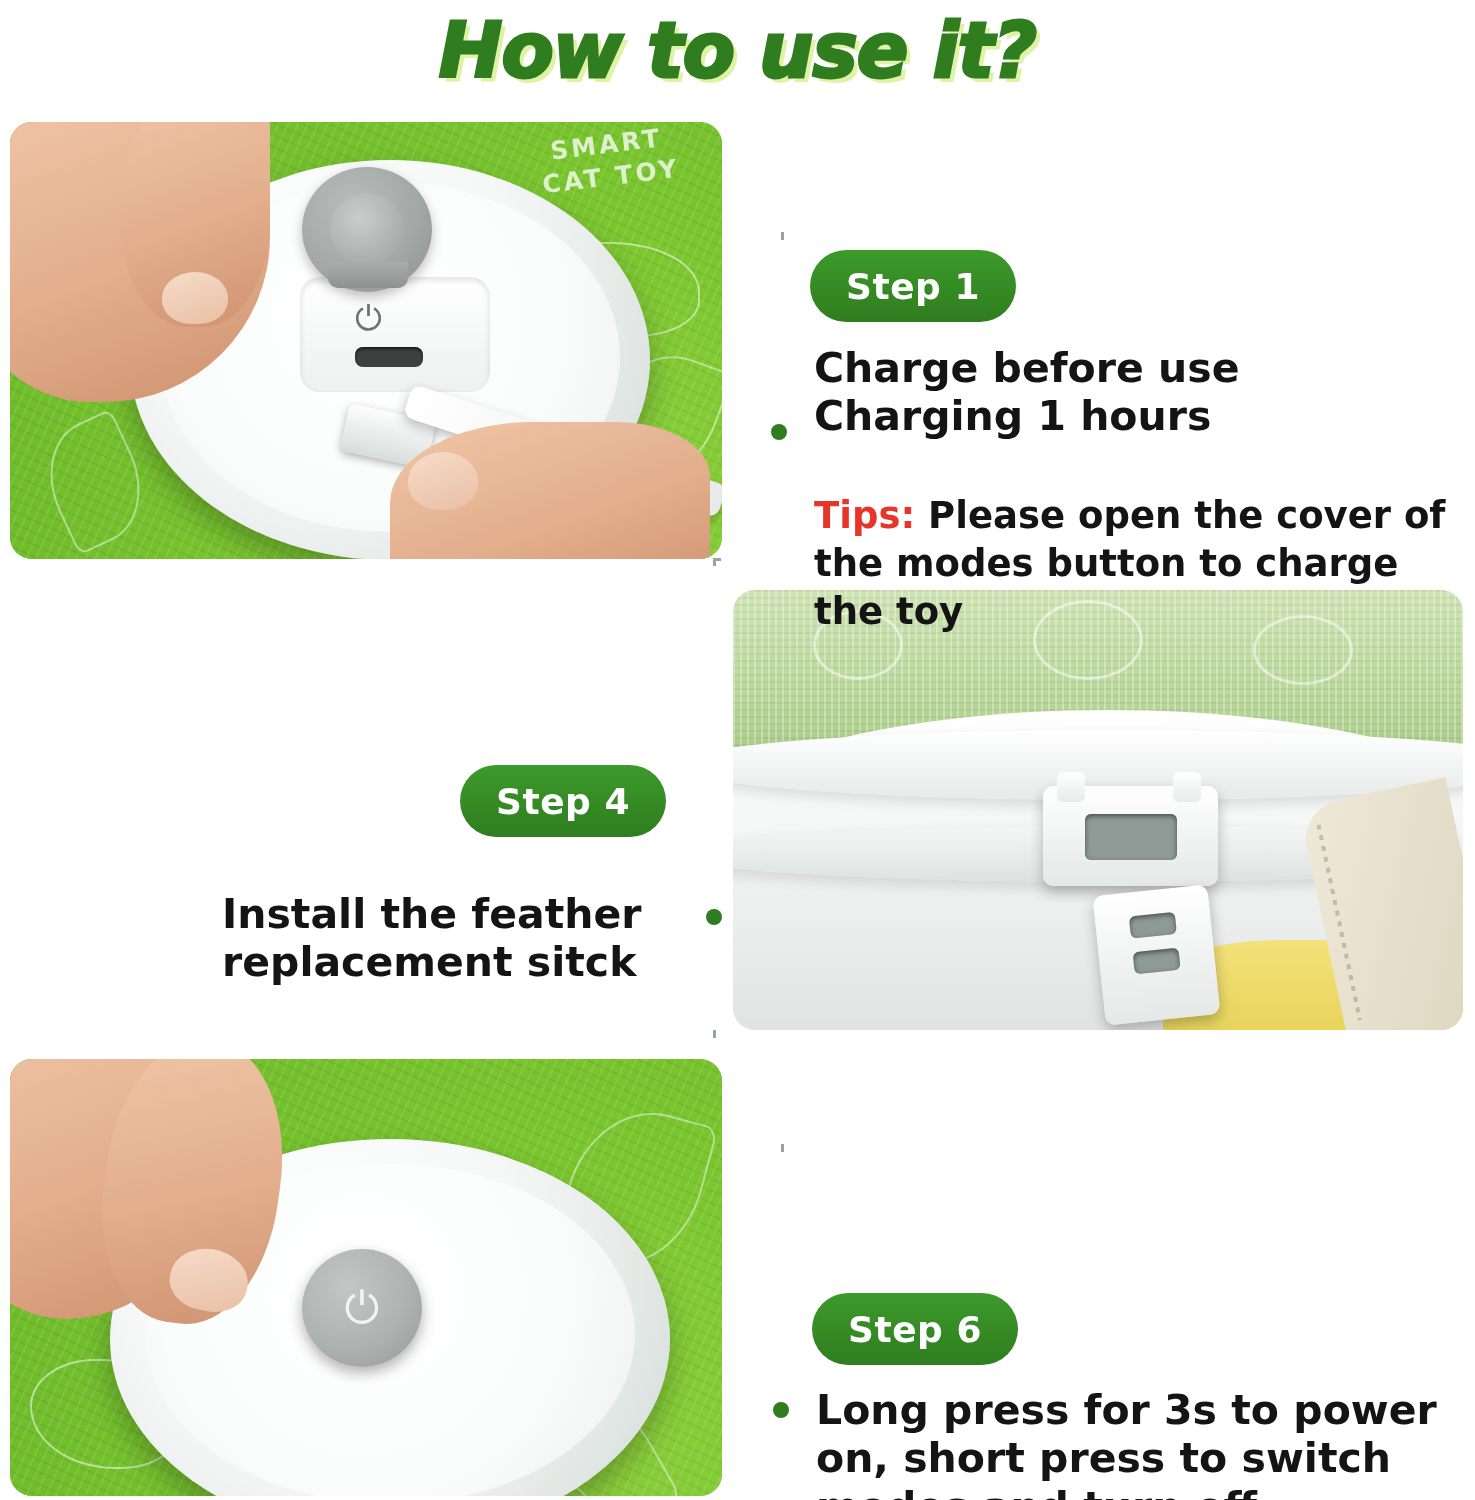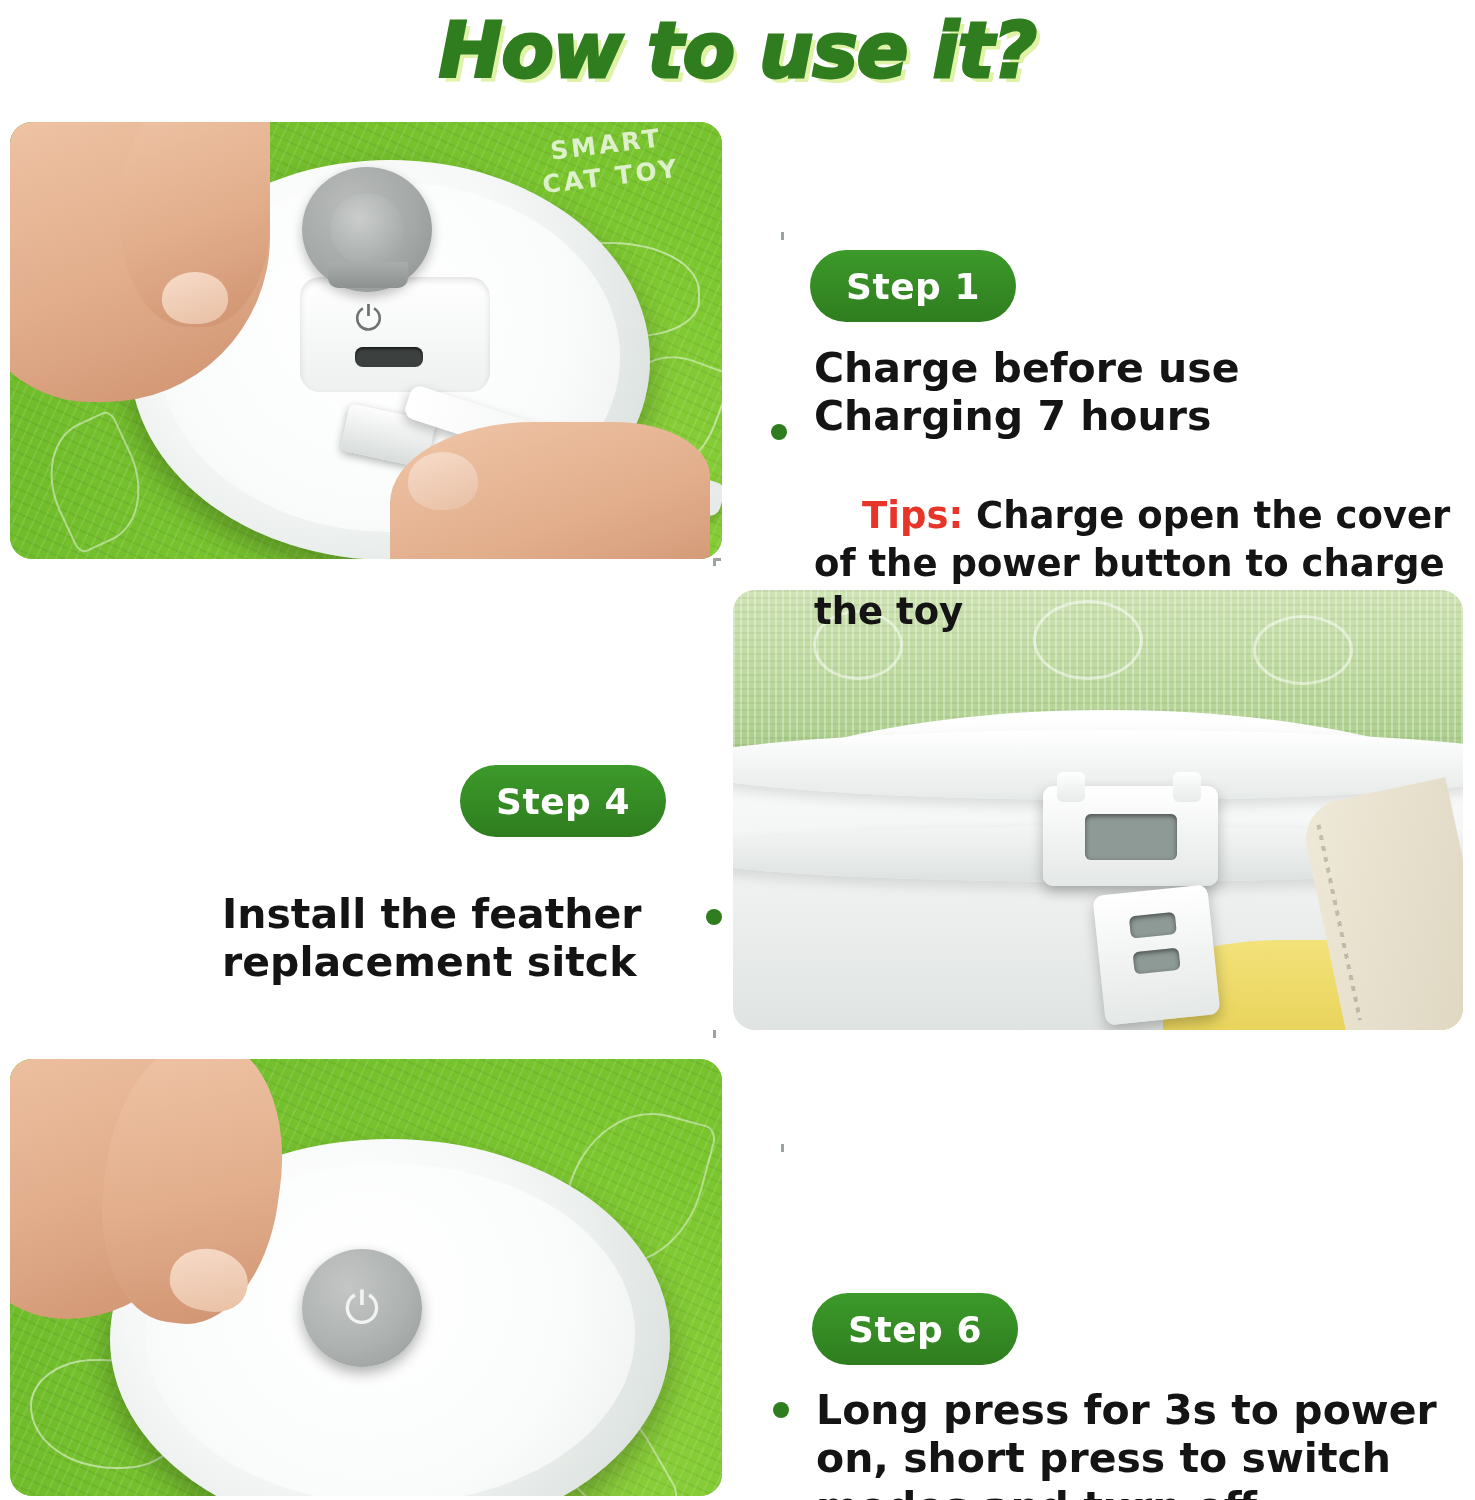--- a/index.html
+++ b/index.html
@@ -224,21 +224,21 @@
     font-weight: bold;
     color: #141414;
     line-height: 1.18;
   }
   #txt-1 { left: 814px; top: 240px; width: 650px; font-size: 41px; }
   #tips-1 {
     position: absolute; left: 814px; top: 388px; width: 660px;
     font-size: 37px; font-weight: bold; line-height: 1.3;
     font-family: "DejaVu Sans", sans-serif; color: #141414;
   }
-  .tips-label { color: #e8352a; margin-left: 48px; }
+  .tips-label { color: #e8352a; }
   #txt-2 { left: 222px; top: 762px; width: 470px; font-size: 41px; }
   #txt-3 { left: 816px; top: 1282px; width: 640px; font-size: 41px; }
 
   
   .bullet {
     position: absolute;
     width: 16px; height: 16px;
     background: #2f7d1f;
     border-radius: 50%;
   }
@@ -363,23 +363,23 @@
     </div>
 
     <div class="hand" style="left:-60px; top:-40px; width:270px; height:300px; border-radius:0 0 60% 45%;"></div>
     <div class="hand" style="left:95px; top:-20px; width:175px; height:285px; border-radius:48% 48% 46% 46%; transform:rotate(8deg);"></div>
     <div class="nail" style="left:160px; top:190px; width:78px; height:62px; transform:rotate(10deg);"></div>
   </div>
 
   <div class="pill" id="pill-1">Step 1</div>
   <div class="bullet" id="bullet-1"></div>
   <div class="para" id="txt-1" style="white-space:pre-line;">Charge before use
-Charging 7 hours</div>
+Charging 1 hours</div>
   <div id="tips-1">
-    <span class="tips-label">Tips:</span><span> Charge open the cover of the power button to charge the toy</span>
+    <span class="tips-label">Tips:</span><span> Please open the cover of the modes button to charge the toy</span>
   </div>
 
   <div class="pill" id="pill-2">Step 4</div>
   <div class="bullet" id="bullet-2"></div>
   <div class="para" id="txt-2" style="white-space:pre-line;margin-top:24px;">Install the feather
 replacement sitck</div>
 
   <div class="pill" id="pill-3">Step 6</div>
   <div class="bullet" id="bullet-3"></div>
   <div class="para" id="txt-3">Long press for 3s to power on, short press to switch modes and turn off</div>

